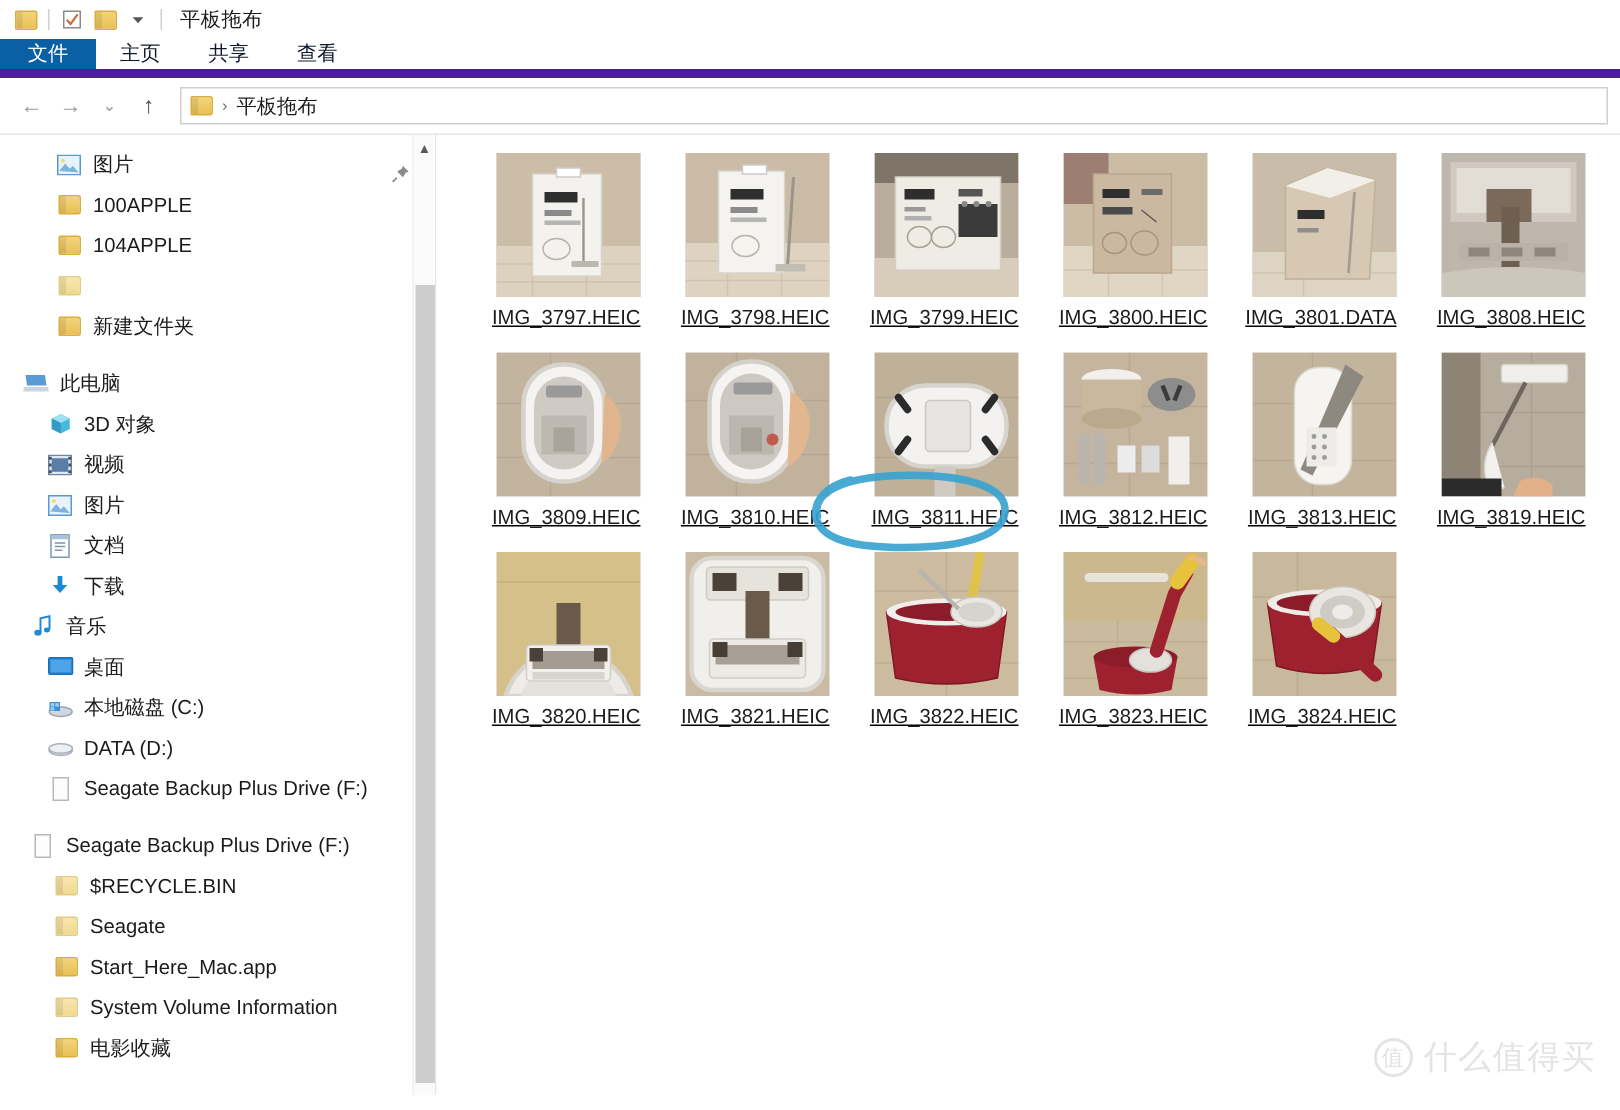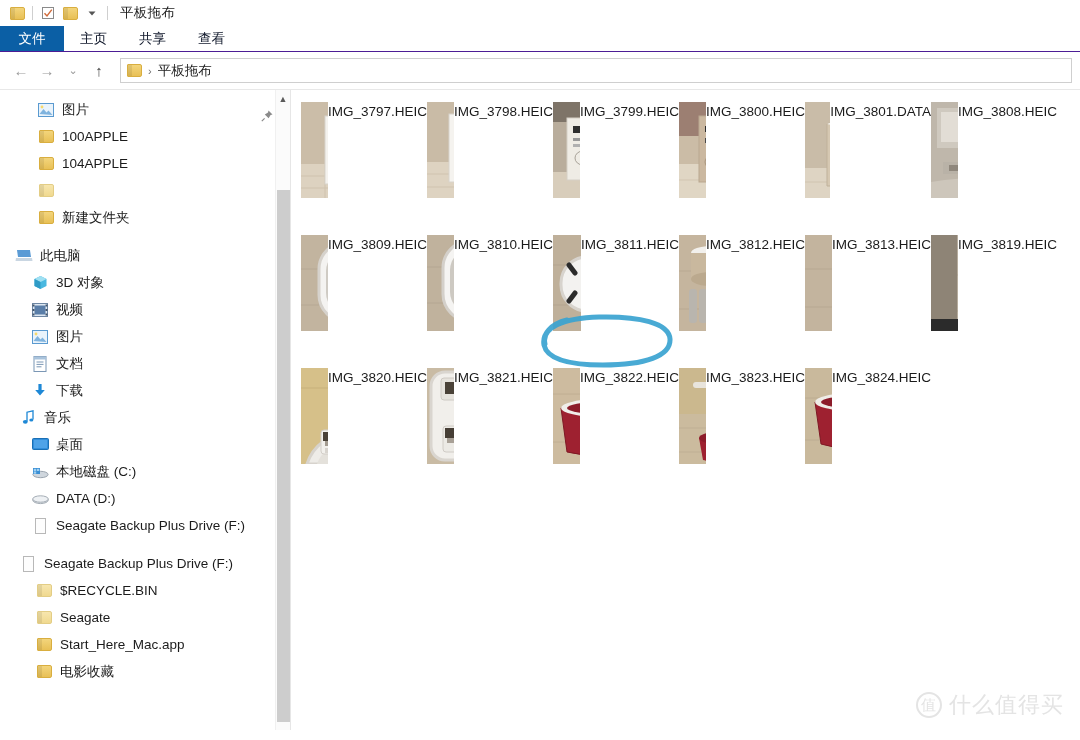--- a/index.html
+++ b/index.html
@@ -29,21 +29,21 @@
   .win-title {
     font-size: 13.5px; color: #1b1b1b; margin-left: 8px; letter-spacing: .3px;
   }
 
   
   .ribbon {
     height: 26px;
     display: flex;
     align-items: stretch;
     background: #ffffff;
-    border-bottom: 1px solid #4c1d95;
+    border-bottom: 6px solid #4c1d95;
   }
   .tab {
     font-size: 13.5px;
     display: flex; align-items: center; justify-content: center;
     padding: 0 16px;
     color: #0f172a;
     min-width: 52px;
   }
   .tab.file {
     background: #0b5fa5;
@@ -147,22 +147,23 @@
   .grid {
     display: grid;
     grid-template-columns: repeat(6, 126px);
     grid-auto-rows: 133px;
     column-gap: 0px;
     row-gap: 0px;
   }
   .cell {
     width: 126px;
     display: flex;
-    flex-direction: row;
-    align-items: flex-start;
+    flex-direction: column;
+    align-items: flex-end;
+    text-decoration: underline;
   }
   .thumb {
     width: 96px; height: 96px;
     margin-top: 4px;
     position: relative;
     overflow: hidden;
     background: #cfc6ba;
   }
   .thumb .inner {
     position: absolute; inset: 0;
@@ -440,20 +441,26 @@
       <span>Seagate</span>
     </div>
     <div class="nav-row" style="padding-left:34px">
       <span class="ico">
           <span class="folder"></span>
         </span>
       <span>Start_Here_Mac.app</span>
     </div>
     <div class="nav-row" style="padding-left:34px">
       <span class="ico">
+          <span class="folder pale"></span>
+        </span>
+      <span>System Volume Information</span>
+    </div>
+    <div class="nav-row" style="padding-left:34px">
+      <span class="ico">
           <span class="folder"></span>
         </span>
       <span>电影收藏</span>
     </div>
 
     <div class="sb-scroll">
       <div class="sb-up">▲</div>
       <div class="sb-thumb"></div>
     </div>
   </div>

